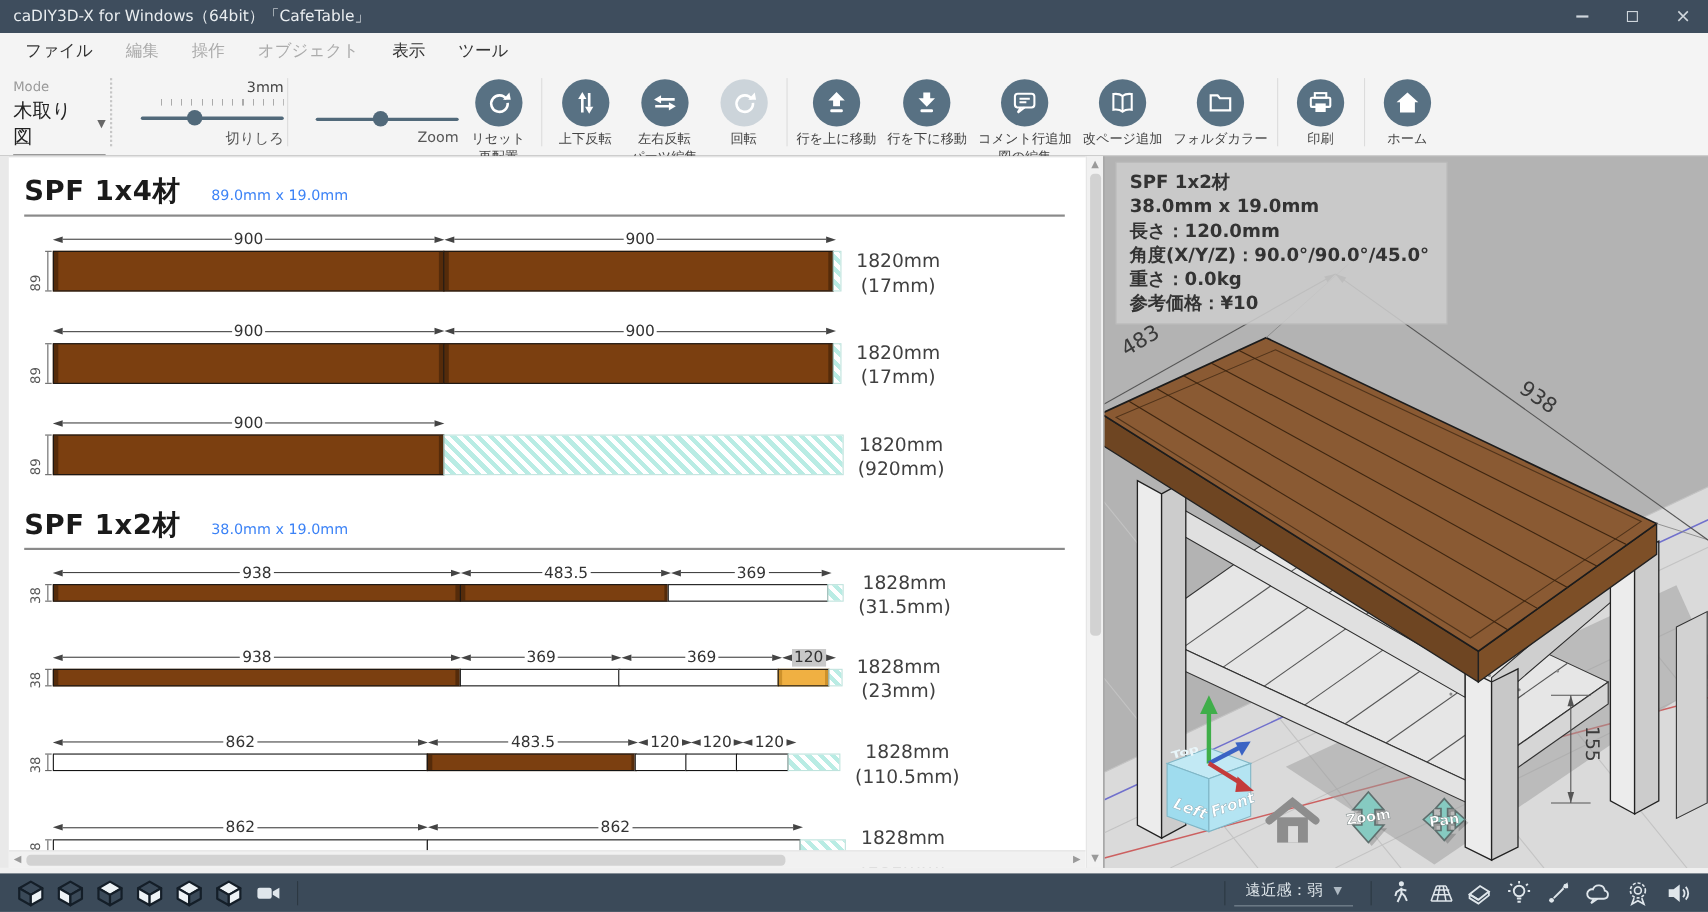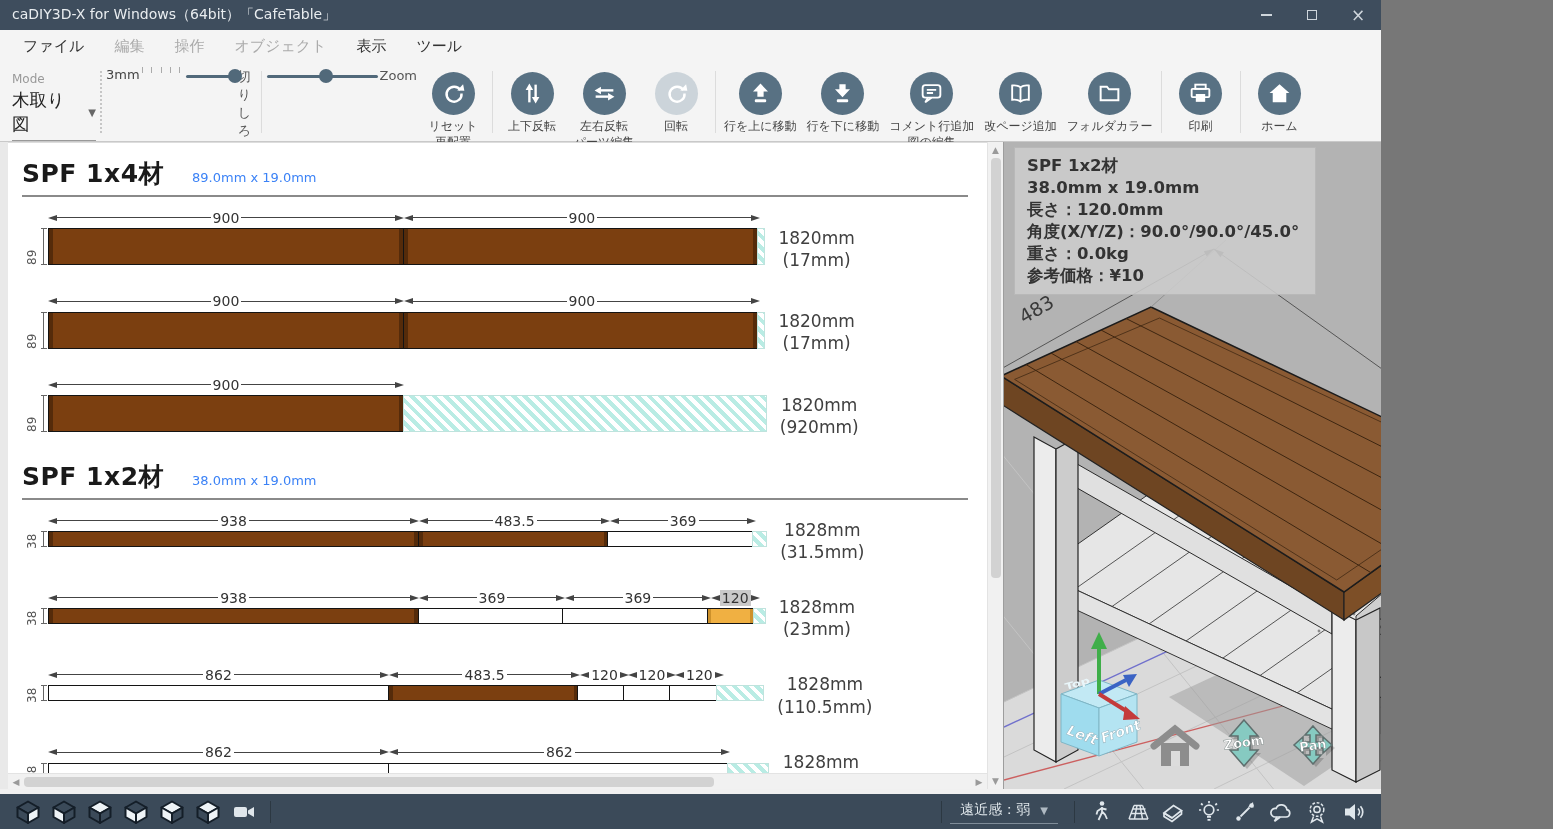--- a/index.html
+++ b/index.html
@@ -1,17 +1,17 @@
 <!DOCTYPE html>
 <html><head>
 <meta charset="utf-8">
 <style>
   html,body{margin:0;padding:0;background:#777;}
   *{box-sizing:border-box;}
-  .app{width:1381px;height:829px;background:#f4f4f4;font-family:"DejaVu Sans","Liberation Sans",sans-serif;overflow:hidden;position:relative;display:flex;flex-direction:column;}
+  .app{width:1553px;height:829px;background:#f4f4f4;font-family:"DejaVu Sans","Liberation Sans",sans-serif;overflow:hidden;position:relative;display:flex;flex-direction:column;}
   
   .titlebar{height:30px;background:#3e4d5d;color:#e9edf0;display:flex;align-items:center;padding-left:12px;font-size:14px;flex:0 0 auto;}
   .win-controls{margin-left:auto;display:flex;height:100%;}
   .win-btn{width:46px;display:flex;align-items:center;justify-content:center;color:#cfd6dc;cursor:default;}
   .min-glyph{width:11px;height:2px;background:#cfd6dc;}
   .max-glyph{width:10px;height:10px;border:1.5px solid #cfd6dc;}
   .close-glyph{font-size:17px;line-height:1;}
   
   .menubar{height:33px;background:#f4f4f4;display:flex;align-items:center;padding:0 8px;flex:0 0 auto;}
   .menu-item{padding:0 15px;font-size:15px;color:#333;}
@@ -22,21 +22,21 @@
   .user{display:flex;align-items:center;gap:9px;font-size:15px;color:#222;}
   .user svg{width:22px;height:22px;}
   
   .toolbar{height:79px;background:#f4f4f4;border-bottom:1px solid #c9c9c9;display:flex;align-items:stretch;padding:0 2px;flex:0 0 auto;}
   .tb-sep{width:1px;background:#dcdcdc;margin:8px 3px;}
   .tb-dots{width:2px;border-left:2px dotted #c6c6c6;margin:8px 4px;}
   .mode-box{width:94px;padding:9px 0 0 10px;}
   .mode-label{font-size:12px;color:#999;}
   .mode-value{font-size:17.5px;color:#222;border-bottom:1px solid #999;padding:2px 0 4px;display:flex;gap:7px;align-items:center;width:84px;}
   .caret{font-size:10px;color:#666;}
-  .slider-box{width:152px;display:flex;flex-direction:row;align-items:flex-start;justify-content:center;gap:2px;padding-top:4px;}
+  .slider-box{width:152px;display:flex;flex-direction:column;align-items:flex-end;justify-content:center;gap:2px;padding-top:4px;}
   .slider-value{font-size:13px;color:#444;}
   .ticks{width:112px;height:6px;background:repeating-linear-gradient(90deg,#aaa 0 1px,transparent 1px 9.3px);}
   .slider{width:130px;height:14px;position:relative;margin-top:2px;}
   .slider .track{position:absolute;left:0;right:0;top:6px;height:3px;background:#51697a;border-radius:2px;}
   .slider .knob{position:absolute;top:0;width:14px;height:14px;border-radius:50%;background:#51697a;}
   .slider-label{font-size:13px;color:#555;margin-top:1px;}
   .tb-btn{min-width:72px;display:flex;flex-direction:column;align-items:center;padding:9px 5px 0;gap:4px;}
   .tb-circle{width:43px;height:43px;border-radius:50%;background:#587183;display:flex;align-items:center;justify-content:center;flex:0 0 auto;}
   .tb-circle.disabled{background:#ccd4da;}
   .tb-circle svg{width:25px;height:25px;}

